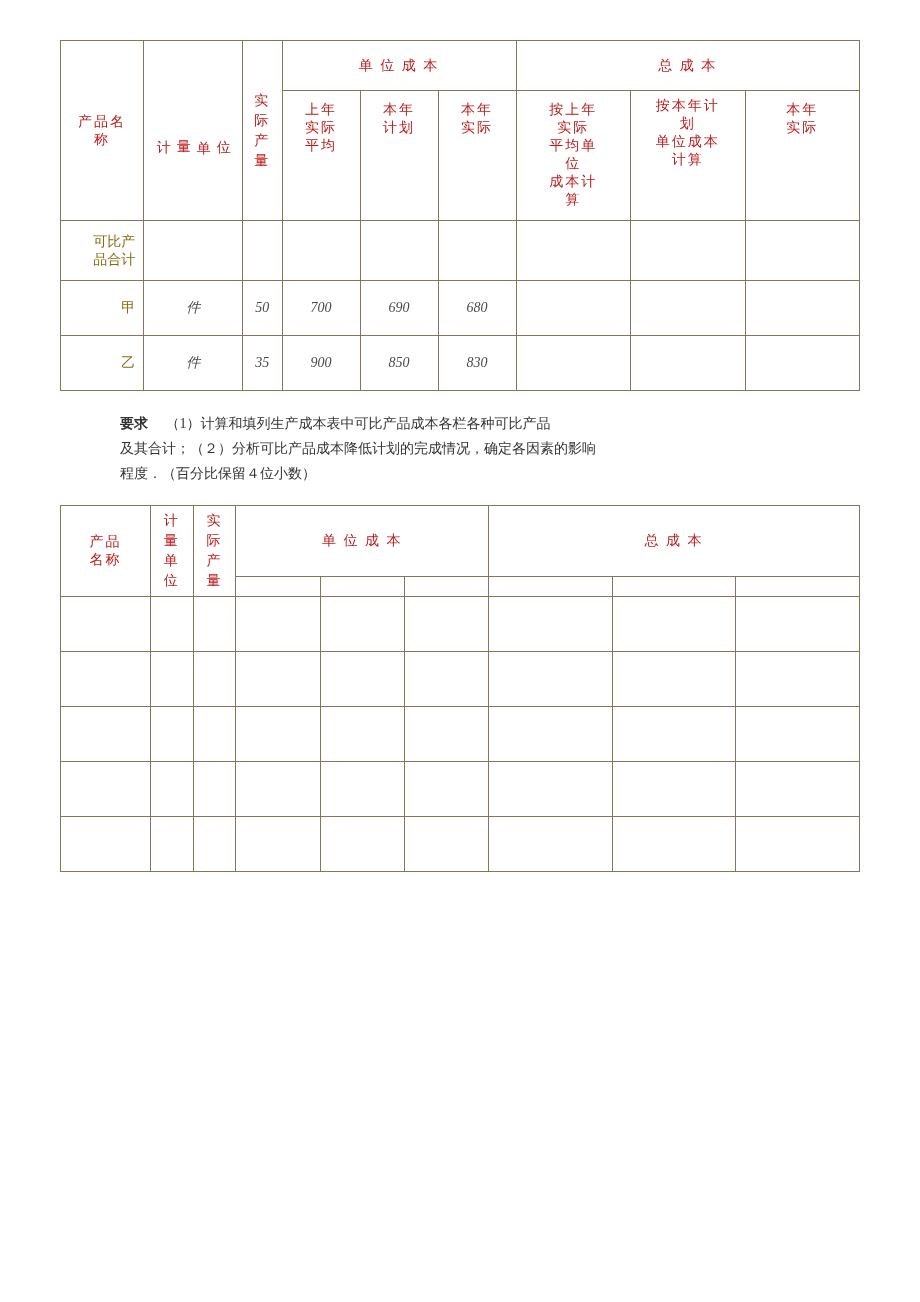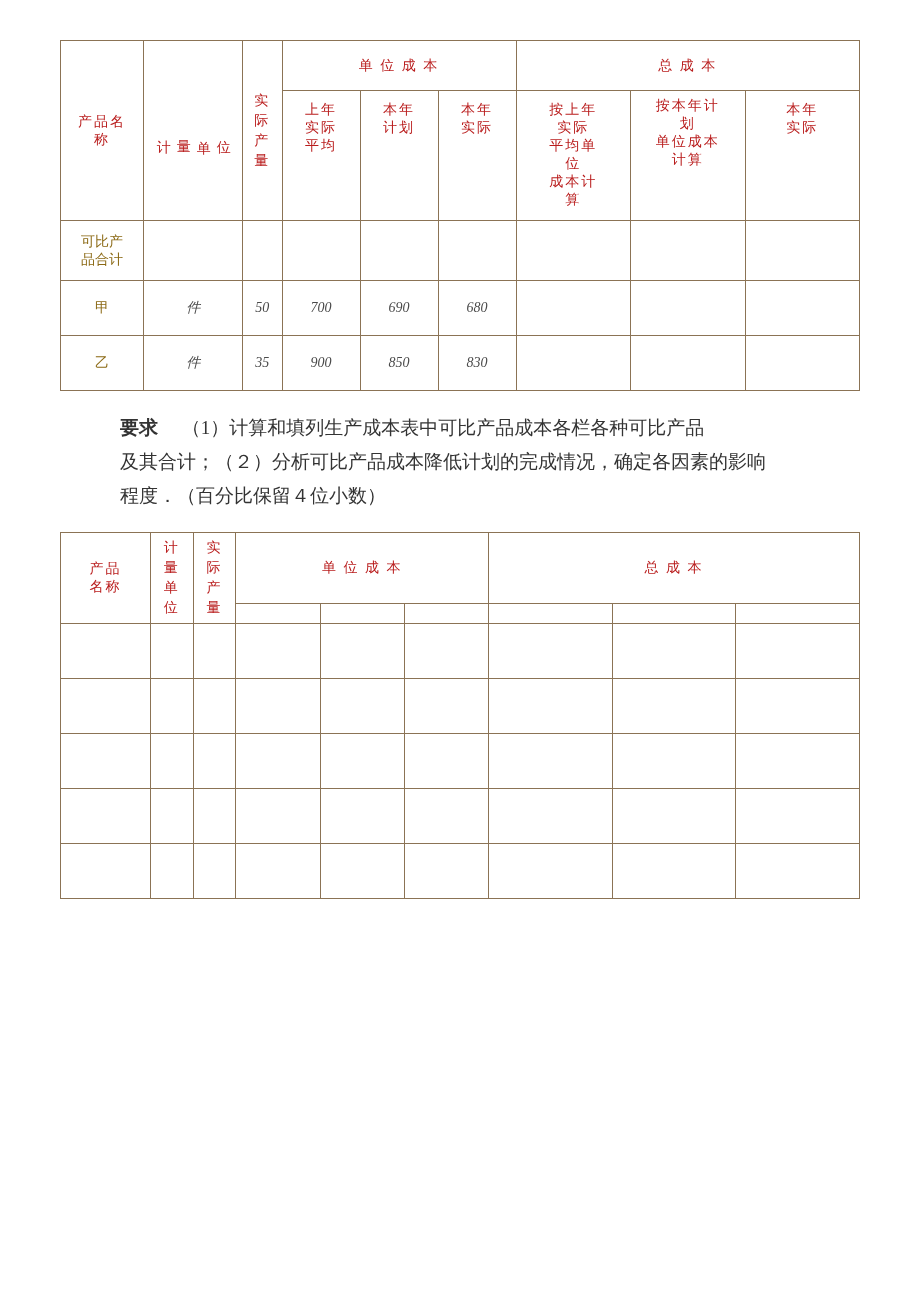--- a/index.html
+++ b/index.html
@@ -33,27 +33,27 @@
       font-style: italic;
       color: #4a4a4a;
     }
     .header-cell {
       color: #b91c1c;
       font-weight: normal;
       letter-spacing: 2px;
     }
     .row-label {
       color: #8B6914;
-      text-align: center;
+      text-align: right;
       padding-left: 8px;
     }
     .requirement-text {
       margin: 18px 0 18px 60px;
       line-height: 1.8;
-      font-size: 19px;
+      font-size: 14px;
       color: #333;
     }
     .req-label {
       font-weight: bold;
     }
 
     
     .first-table td {
       height: 48px;
     }

